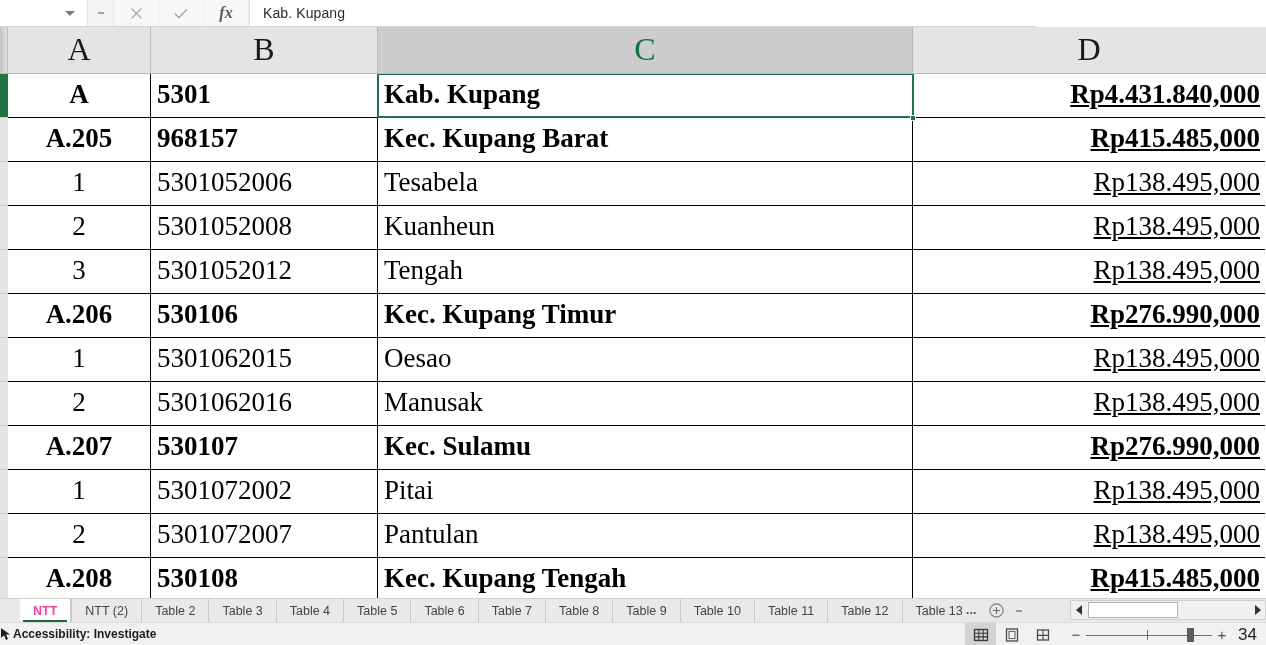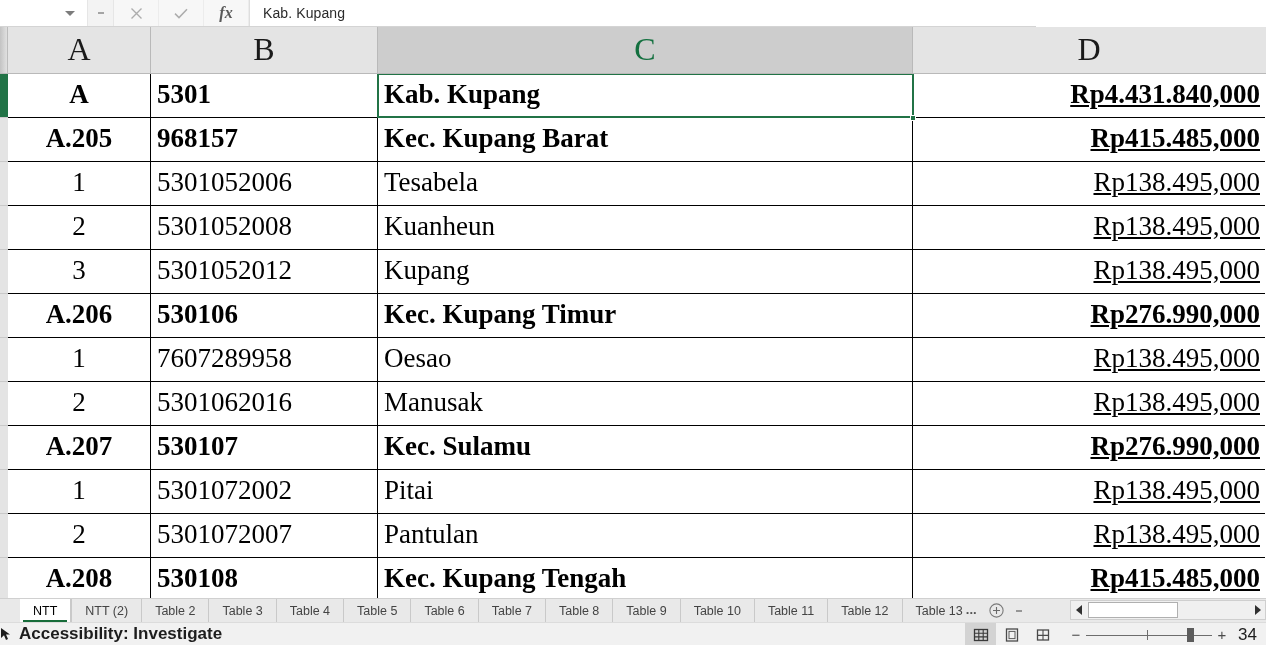--- a/index.html
+++ b/index.html
@@ -125,21 +125,21 @@
   .tabnav { width:20px; display:flex;align-items:center;justify-content:center;}
   .tabs { display:flex; align-items:stretch; }
   .tab {
     display:flex;align-items:center;justify-content:center;
     padding:0 13px; font-size:12.5px; color:#444444;
     border-left:1px solid #c9c9c9;
     position:relative;
   }
   .tab:first-child{border-left:none;}
   .tab.active {
-    background:#ffffff; color:#000000; font-weight:normal;
+    background:#ffffff; color:#ec4899; font-weight:bold;
     border-left:none; border-right:1px solid #c9c9c9;
   }
   .tab.active:after{
     content:""; position:absolute;left:3px;right:3px;bottom:0;height:2px;background:#176c3a;
   }
   .tab.truncated { padding-right:4px; }
   .tdots { font-size:13px; color:#555; font-weight:bold; padding:0 3px; display:flex;align-items:flex-end; padding-bottom:3px;}
   .plusbtn {
     width:26px;display:flex;align-items:center;justify-content:center;
   }
@@ -153,21 +153,21 @@
   }
   .sarrow { width:16px;height:18px;display:flex;align-items:center;justify-content:center;background:#f0f0f0;}
   .sthumb { width:90px;height:16px;background:#ffffff;border:1px solid #b0b0b0;margin-left:1px;}
 
   
   .statusbar{
     position:absolute;left:0;top:622px;width:1266px;height:23px;
     background:#f1f1f1; border-top:1px solid #dcdcdc;
     display:flex;align-items:center;
   }
-  .acc { display:flex;align-items:center; gap:6px; padding-left:2px; font-size:17px;color:#1d1d1d; font-weight:bold;}
+  .acc { display:flex;align-items:center; padding-left:2px; font-size:12px;color:#1d1d1d; font-weight:bold;}
   .sb-right{ position:absolute; right:0; top:0; height:23px; display:flex;align-items:center;}
   .vbtn{width:31px;height:23px;display:flex;align-items:center;justify-content:center;}
   .vbtn.on{background:#d3d3d3;}
   .zoomwrap{display:flex;align-items:center;gap:0;padding-left:8px;}
   .zsign{font-size:15px;color:#4a4a4a;width:20px;text-align:center;}
   .ztrack{position:relative;width:126px;height:14px;display:flex;align-items:center;}
   .ztrack:before{content:"";position:absolute;left:0;right:0;top:7px;height:1px;background:#6d6d6d;}
   .zmid{position:absolute;left:61px;top:2px;width:1px;height:10px;background:#6d6d6d;}
   .zthumb{position:absolute;left:101px;top:0px;width:7px;height:14px;background:#5c5c5c;}
   .zpct{font-size:17px;color:#1d1d1d;padding-left:6px;width:34px;overflow:hidden;white-space:nowrap;}
@@ -246,32 +246,32 @@
         </div>
         <div class="row" style="top: 132px;">
           <div class="cell c-a">2</div>
           <div class="cell c-b">5301052008</div>
           <div class="cell c-c">Kuanheun</div>
           <div class="cell c-d">Rp138.495,000</div>
         </div>
         <div class="row" style="top: 176px;">
           <div class="cell c-a">3</div>
           <div class="cell c-b">5301052012</div>
-          <div class="cell c-c">Kupang</div>
+          <div class="cell c-c">Tengah</div>
           <div class="cell c-d">Rp138.495,000</div>
         </div>
         <div class="row bold" style="top: 220px;">
           <div class="cell c-a">A.206</div>
           <div class="cell c-b">530106</div>
           <div class="cell c-c">Kec. Kupang Timur</div>
           <div class="cell c-d">Rp276.990,000</div>
         </div>
         <div class="row" style="top: 264px;">
           <div class="cell c-a">1</div>
-          <div class="cell c-b">7607289958</div>
+          <div class="cell c-b">5301062015</div>
           <div class="cell c-c">Oesao</div>
           <div class="cell c-d">Rp138.495,000</div>
         </div>
         <div class="row" style="top: 308px;">
           <div class="cell c-a">2</div>
           <div class="cell c-b">5301062016</div>
           <div class="cell c-c">Manusak</div>
           <div class="cell c-d">Rp138.495,000</div>
         </div>
         <div class="row bold" style="top: 352px;">

